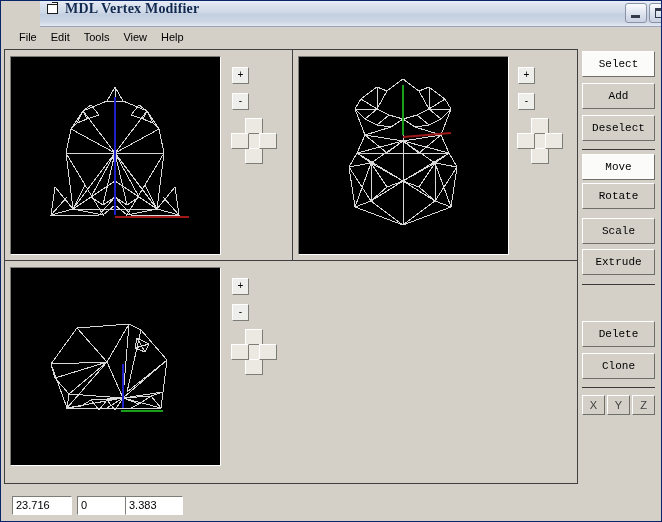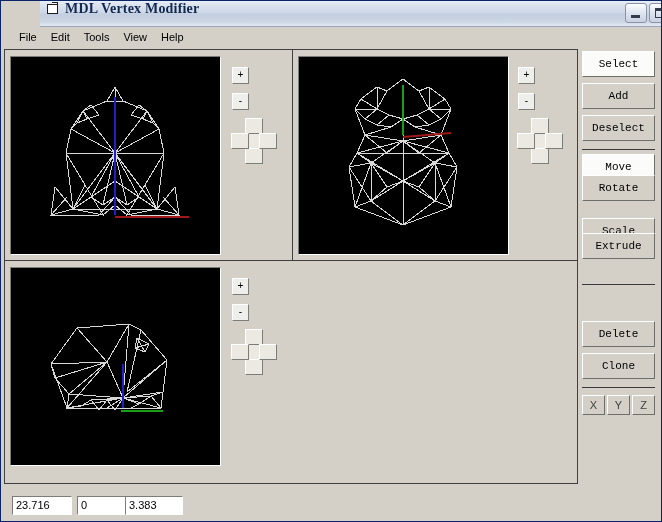--- a/index.html
+++ b/index.html
@@ -525,23 +525,23 @@
   </div>
 
   <div id="toolbar">
     <div class="tool-btn active" style="top:2px;">Select</div>
     <div class="tool-btn" style="top:34px;">Add</div>
     <div class="tool-btn" style="top:66px;">Deselect</div>
 
     <div class="tool-sep" style="top:100px;"></div>
 
     <div class="tool-btn active" style="top:105px;">Move</div>
-    <div class="tool-btn" style="top:126px;">Rotate</div>
+    <div class="tool-btn" style="top:134px;">Rotate</div>
     <div class="tool-btn" style="top:169px;">Scale</div>
-    <div class="tool-btn" style="top:184px;">Extrude</div>
+    <div class="tool-btn" style="top:200px;">Extrude</div>
 
     <div class="tool-sep" style="top:235px;"></div>
 
     <div class="tool-btn" style="top:272px;">Delete</div>
     <div class="tool-btn" style="top:304px;">Clone</div>
 
     <div class="tool-sep" style="top:338px;"></div>
 
     <div class="axis-btn" style="left:3px;  top:346px;">X</div>
     <div class="axis-btn" style="left:28px; top:346px;">Y</div>

